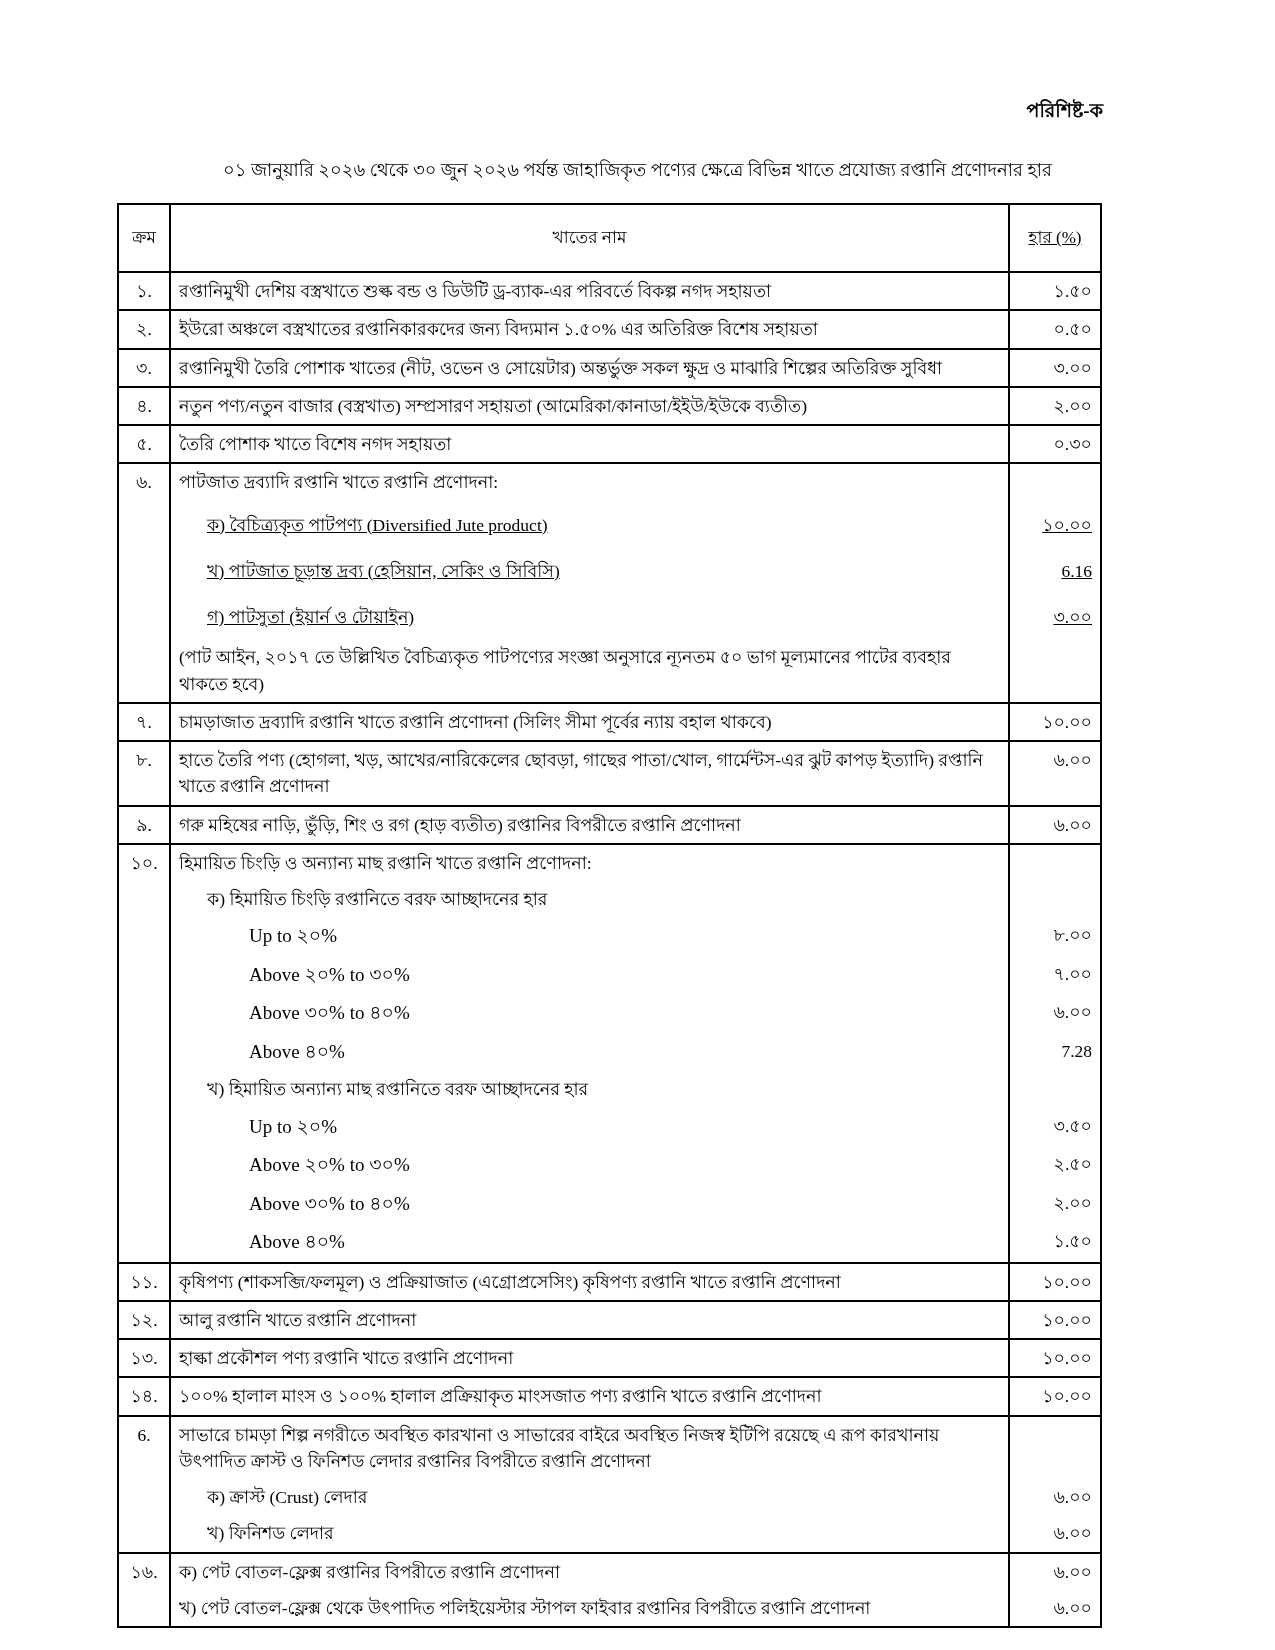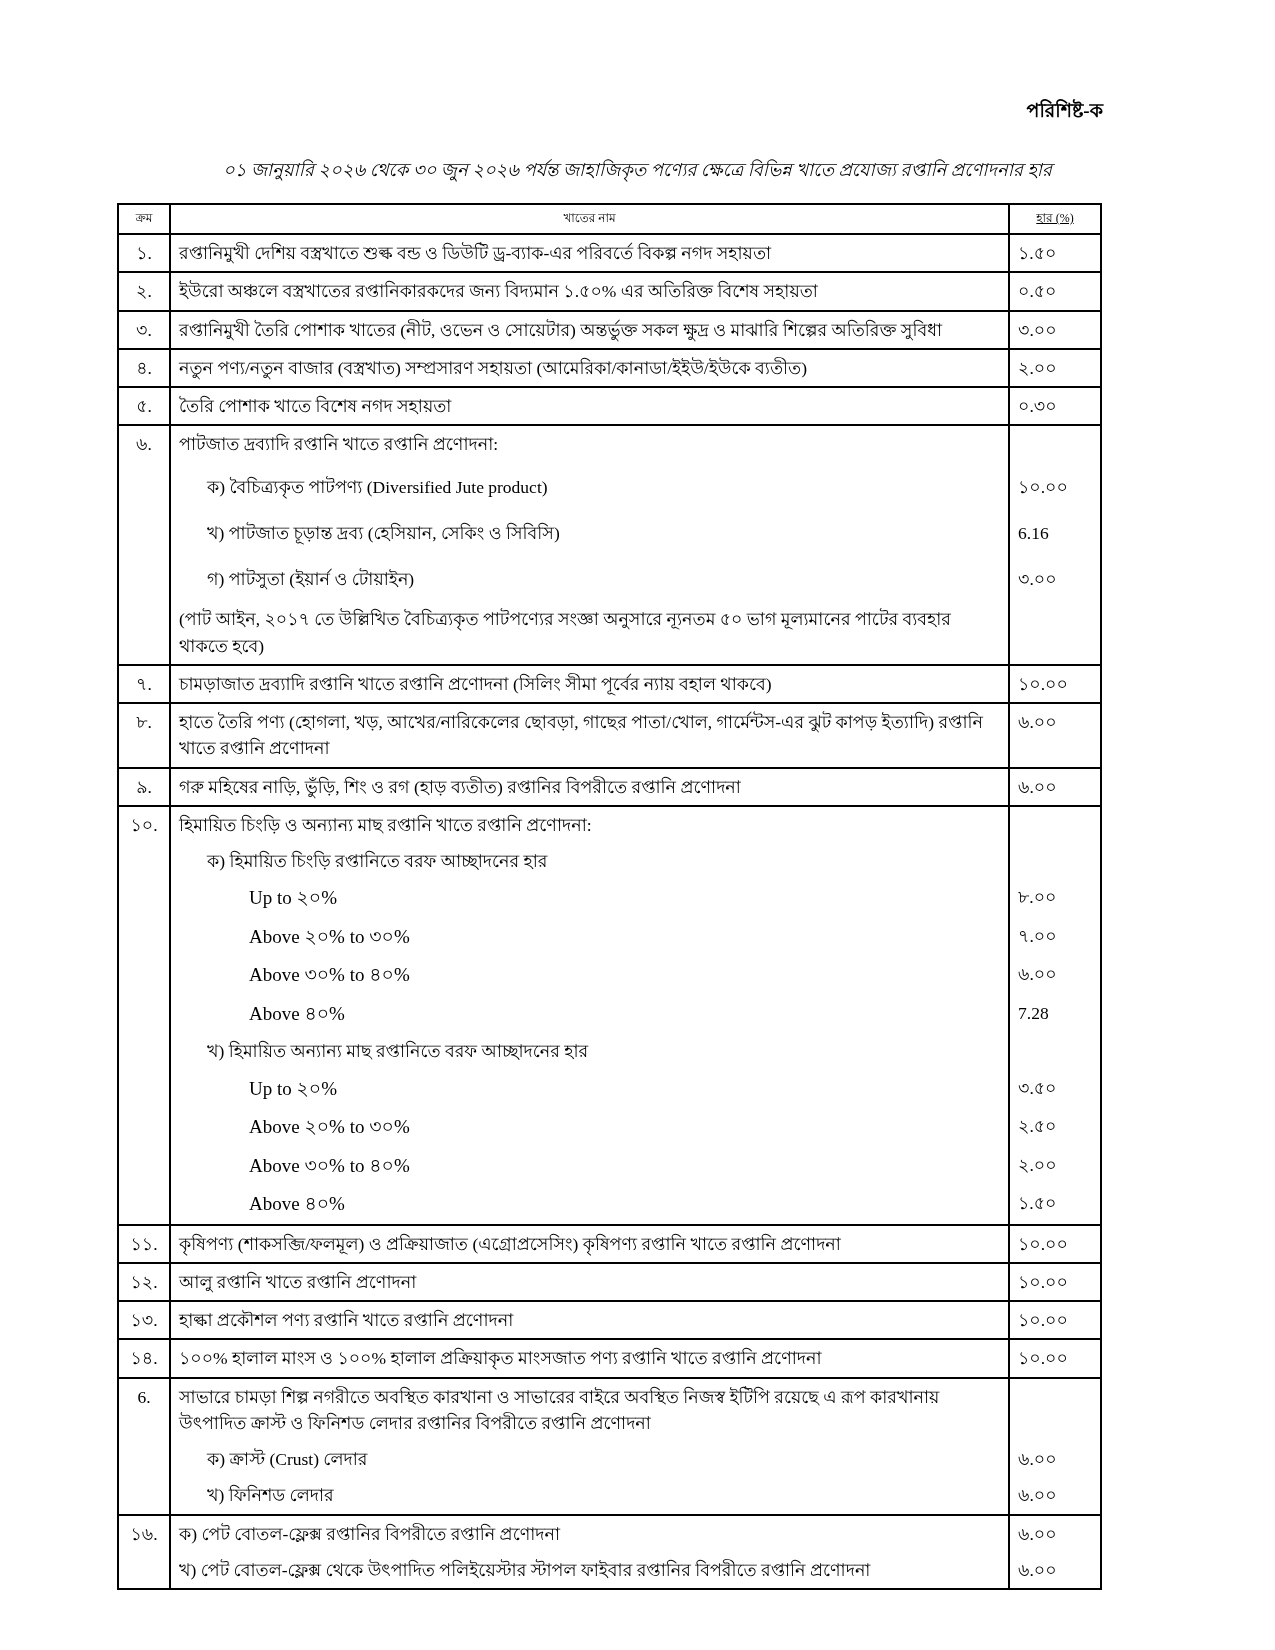--- a/index.html
+++ b/index.html
@@ -26,62 +26,61 @@
   .source {
     margin-top: 36px;
     margin-left: 145px;
     font-size: 18px;
   }
   .doc-title {
     margin-top: 28px;
     text-align: center;
     font-size: 18px;
     padding: 0 130px;
-    font-style: italic;
   }
   table.rates {
     margin-top: 16px;
     margin-left: 117px;
     width: 985px;
     border-collapse: collapse;
     border: 2px solid #000;
     font-size: 17.5px;
     table-layout: fixed;
   }
   table.rates col.c-serial { width: 52px; }
   table.rates col.c-rate   { width: 92px; }
   table.rates th {
     border: 2px solid #000;
-    padding: 4px 6px;
+    padding: 19px 6px;
     font-weight: normal;
     text-align: center;
-    font-size: 12px;
+    font-size: 17px;
   }
   table.rates th.col-rate { font-weight: normal; text-decoration: underline; }
   table.rates td {
     border-left: 2px solid #000;
     border-right: 2px solid #000;
     border-top: none;
     border-bottom: none;
     vertical-align: top;
     padding: 5px 8px;
     line-height: 1.5;
   }
   table.rates tr.group-start > td { border-top: 2px solid #000; }
   td.serial {
     text-align: center;
     padding-top: 6px;
   }
   td.name.indent-1 { padding-left: 36px; }
   td.name.indent-2 { padding-left: 78px; }
   td.rate {
-    text-align: left;
+    text-align: right;
     margin-top: 36px;
   }
-  tr.gap > td { padding-top: 11px; padding-bottom: 9px; }
+  tr.gap > td { padding-top: 11px; padding-bottom: 9px; text-decoration: underline; }
   td.name.latin { font-size: 19px; margin-left: 24px; }
 </style>
 </head>
 <body>
 
 <div class="page">
 
   <div class="appendix">পরিশিষ্ট-ক</div>
 
 

